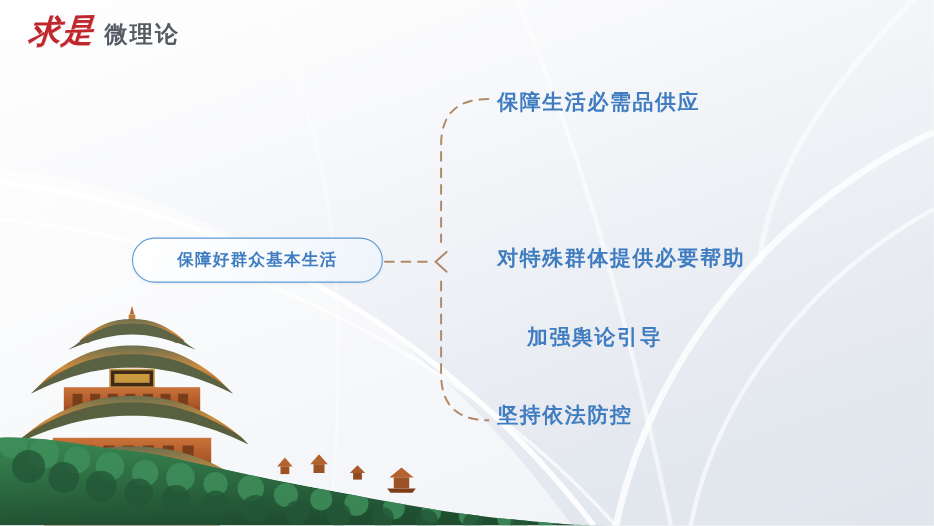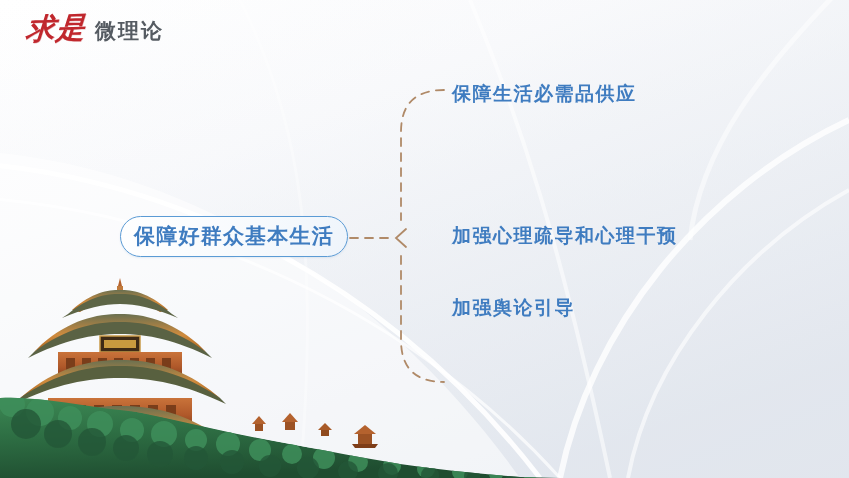--- a/index.html
+++ b/index.html
@@ -60,21 +60,21 @@
     border: 1.6px solid #5b9bd5;
     border-radius: 21px;
     background: linear-gradient(120deg, #ffffff 0%, #f7fafd 55%, #eef4fb 100%);
     display: flex;
     align-items: center;
     justify-content: center;
     box-shadow: 0 1px 2px rgba(90,140,195,0.13);
   }
   .pill-label {
     font-family: "DejaVu Sans", "Liberation Sans", sans-serif;
-    font-size: 21px;
+    font-size: 15px;
     font-weight: 700;
     color: #3f7cc0;
     letter-spacing: 1.2px;
     line-height: 1;
   }
 
   
   .connector {
     position: absolute;
     left: 344px;
@@ -93,21 +93,21 @@
     font-size: 19px;
     font-weight: 700;
     color: #3f7cc0;
     letter-spacing: 1.5px;
     white-space: nowrap;
     line-height: 1;
   }
   .item-0 { top: 84px; text-align: center; }
   .item-1 { top: 156px; }
   .item-2 { top: 226px; }
-  .item-3 { top: 298px; }
+  .item-3 { top: 298px; margin-left: 27px; }
   .item-4 { top: 369px; }
 
   
   .photo {
     position: absolute;
     left: 0;
     bottom: 0;
     width: 560px;
     height: 200px;
     pointer-events: none;
@@ -157,22 +157,23 @@
 
       <path d="M62,159 L52,168 L62,177" stroke-dasharray="0" stroke-width="1.8"></path>
 
       <path d="M100,20 Q57,20 57,62 L57,150" stroke-dasharray="8 7"></path>
       <path d="M57,186 L57,270 Q57,312 100,312" stroke-dasharray="8 7"></path>
     </g>
   </svg>
 
   <div class="items">
     <div class="item item-0">保障生活必需品供应</div>
-    <div class="item item-2">加强心理疏导和心理干预</div>
+    <div class="item item-2">对特殊群体提供必要帮助</div>
     <div class="item item-3">加强舆论引导</div>
+    <div class="item item-4">坚持依法防控</div>
   </div>
 
   <div class="photo">
     <svg width="560" height="200" viewBox="0 0 560 200">
       <defs>
         <linearGradient id="wood" x1="0" y1="0" x2="0" y2="1">
           <stop offset="0%" stop-color="#c9733a"></stop>
           <stop offset="60%" stop-color="#b0592a"></stop>
           <stop offset="100%" stop-color="#8d4420"></stop>
         </linearGradient>

